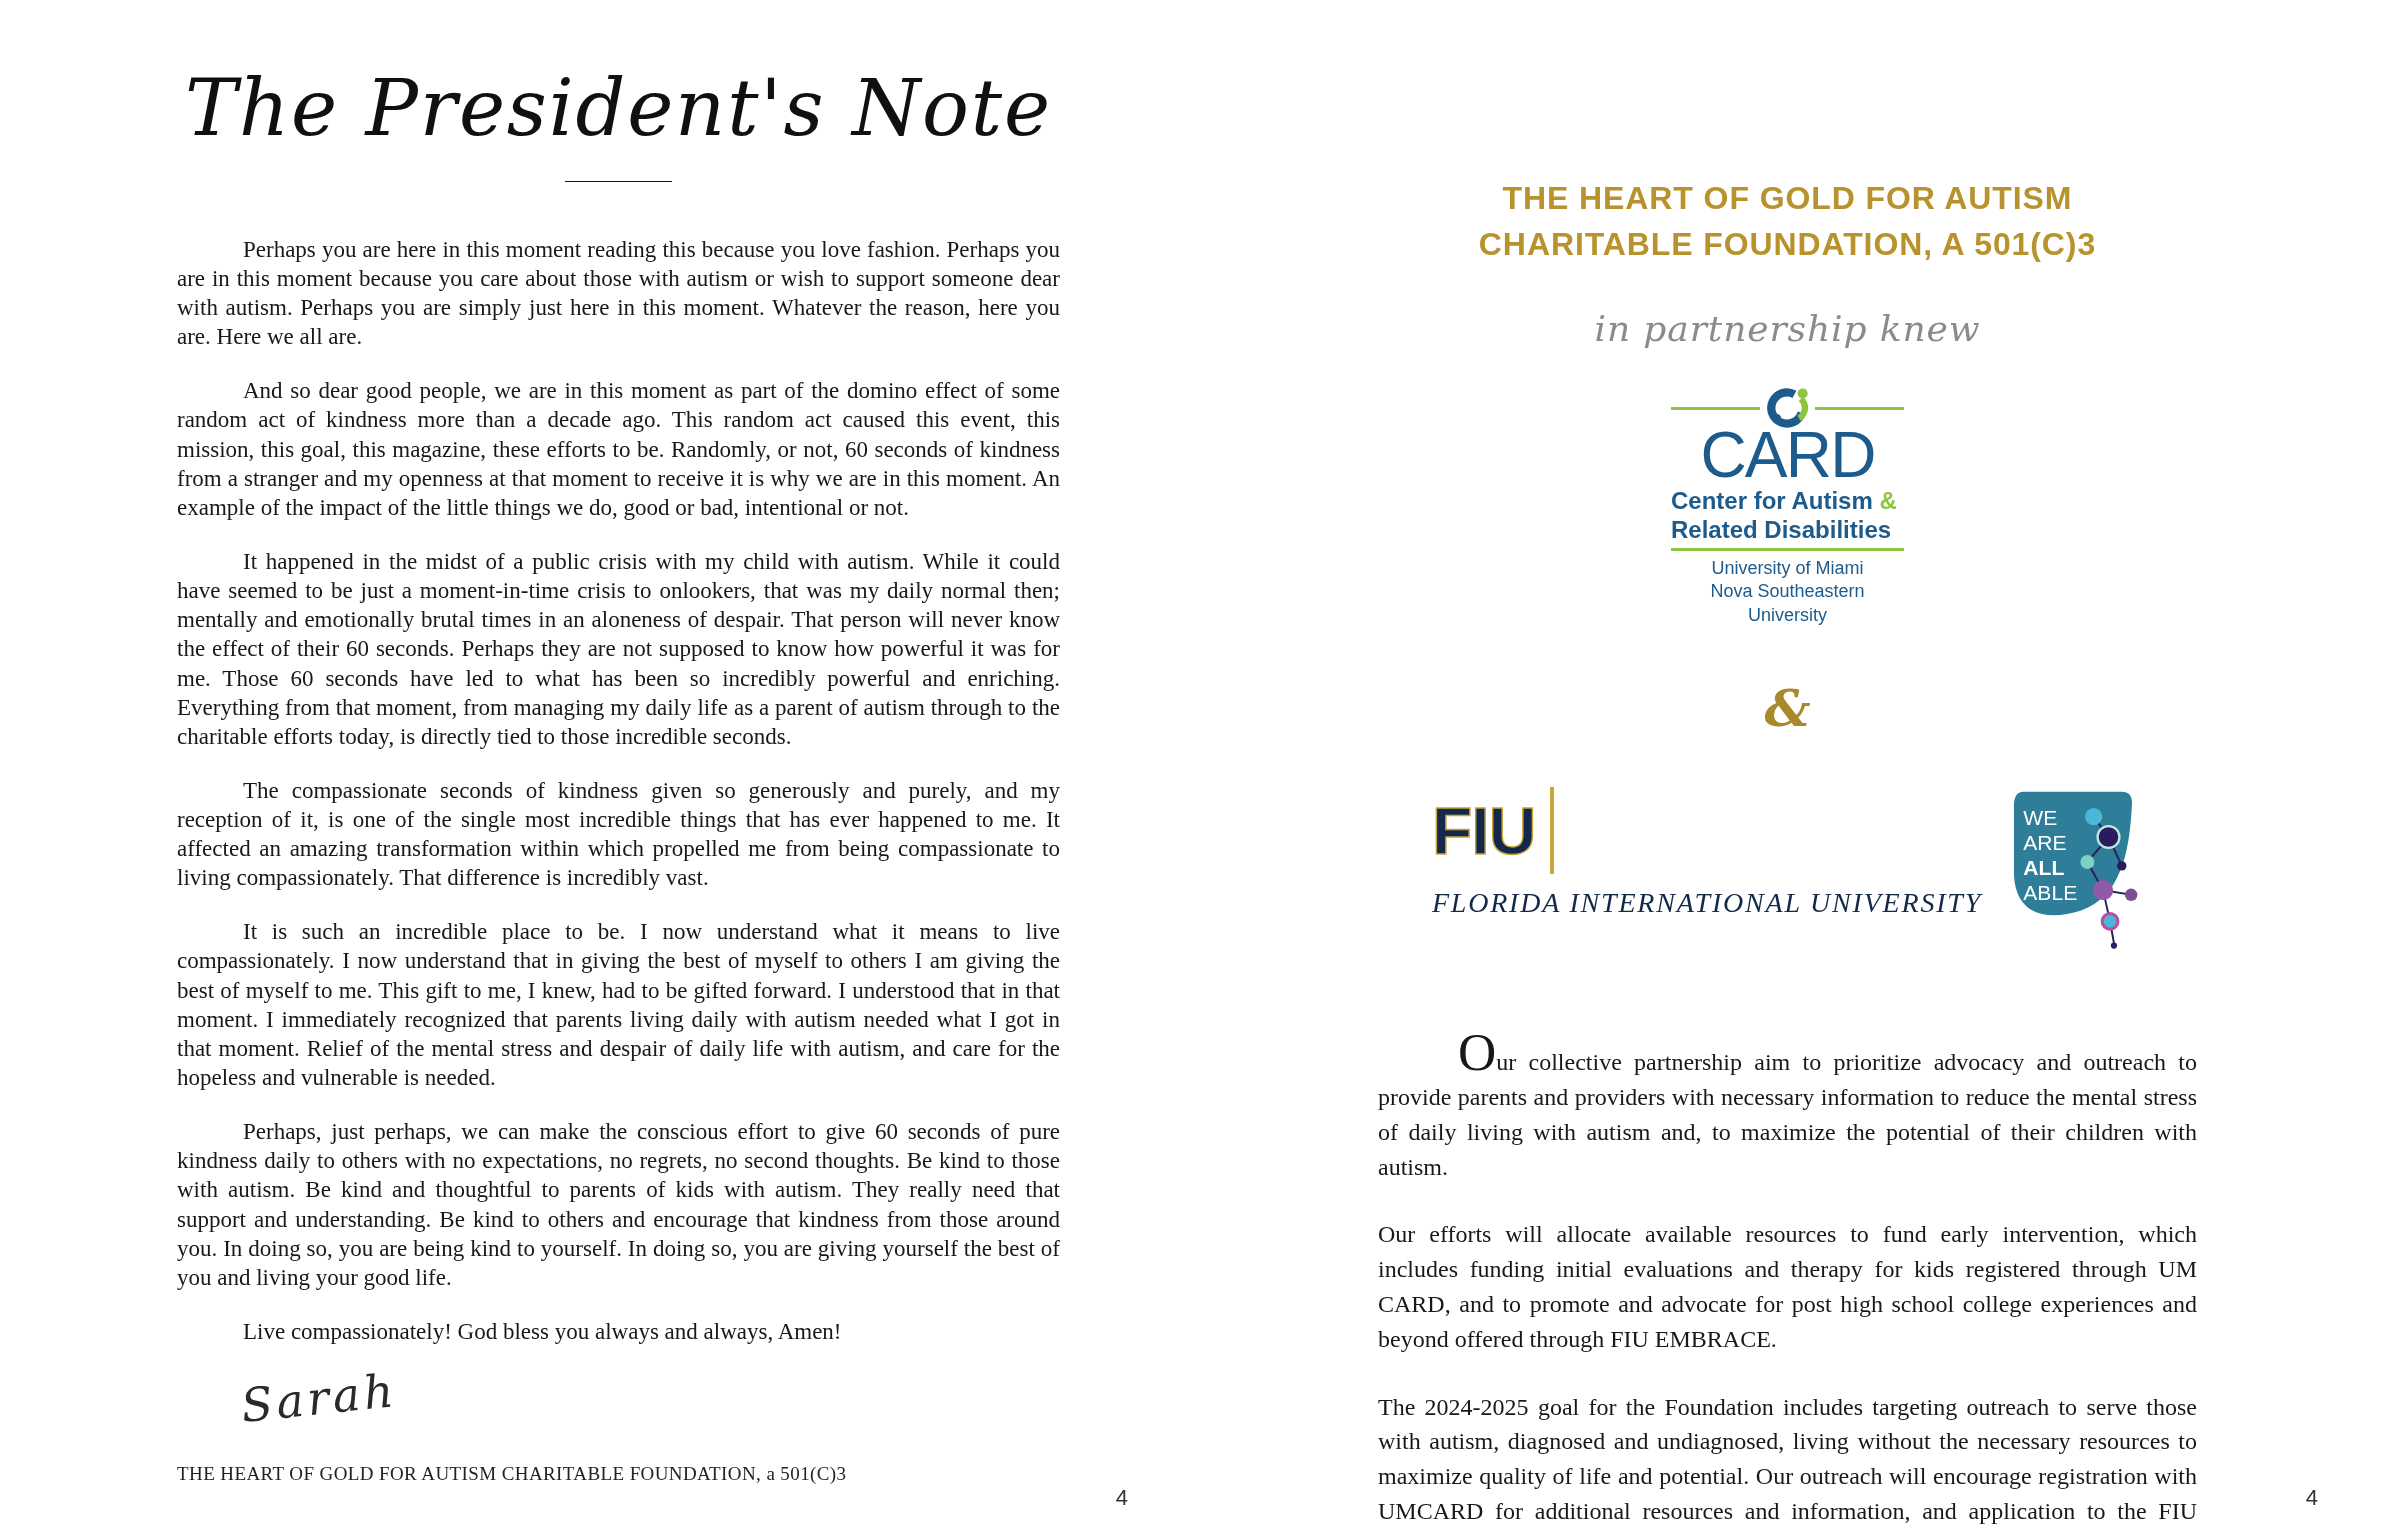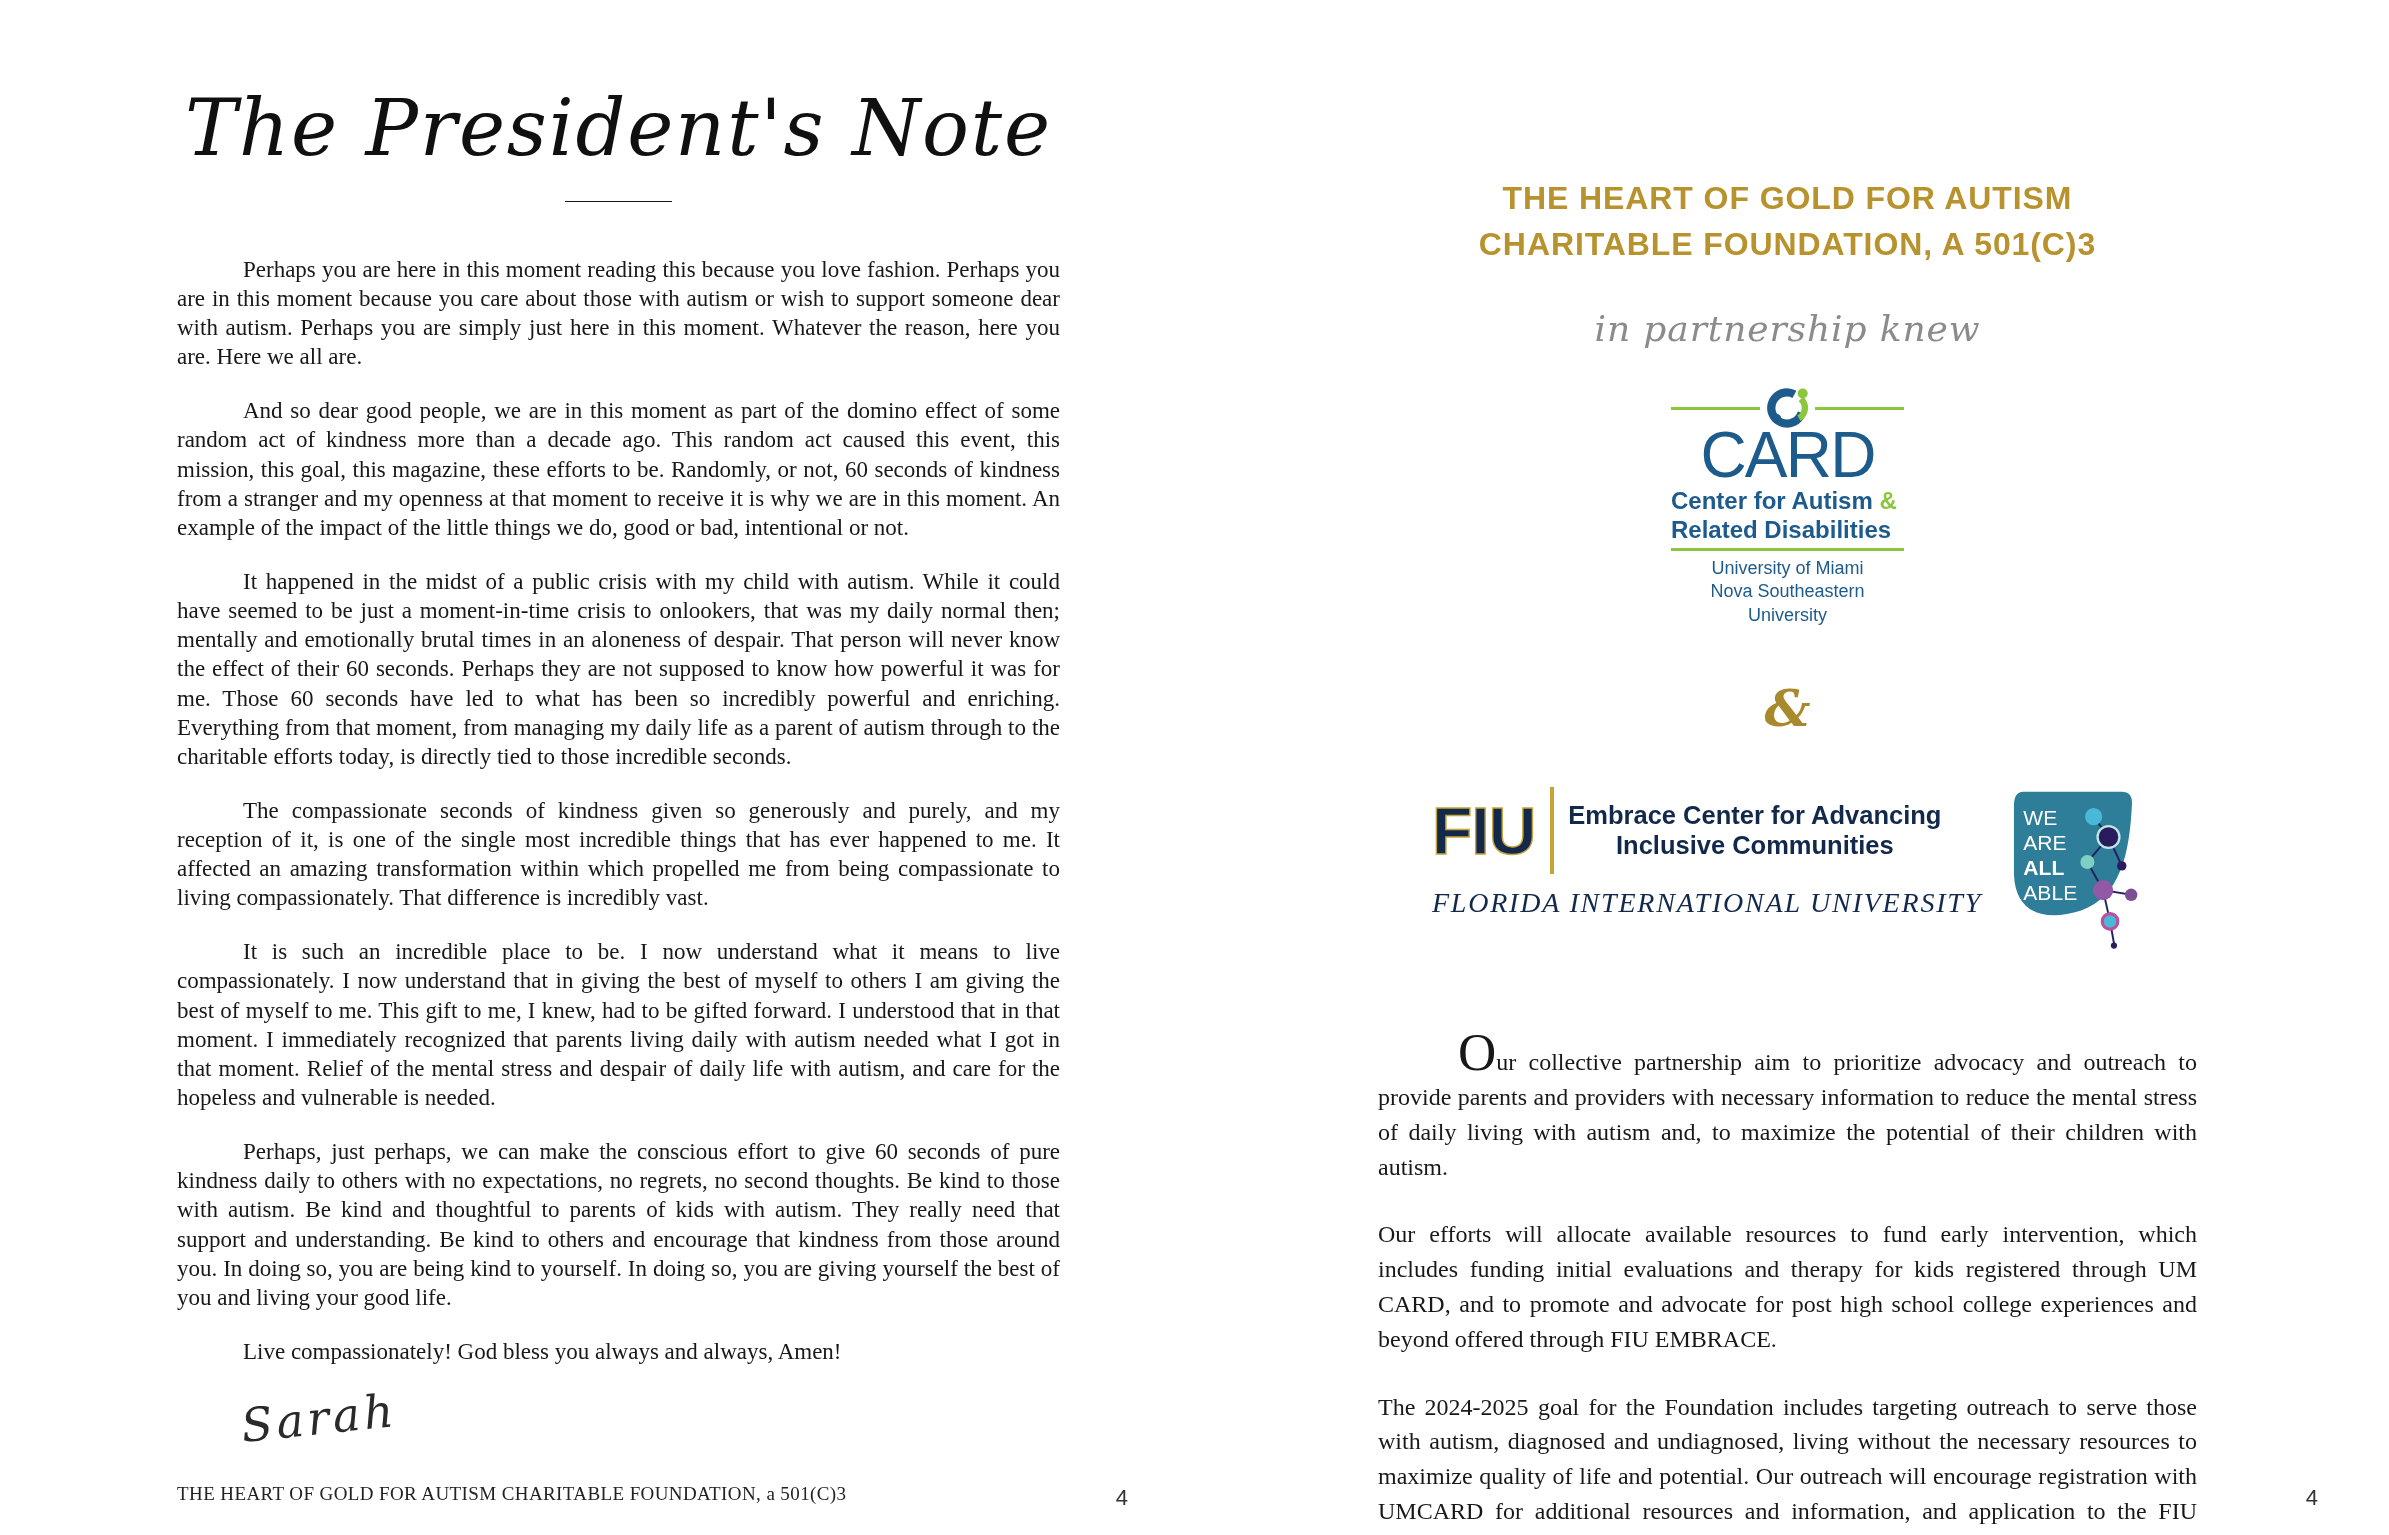--- a/index.html
+++ b/index.html
@@ -1,19 +1,19 @@
 <!DOCTYPE html>
 <html style="font-size:14.6px"><head>
 <meta charset="utf-8">
 <style>
   html,body{margin:0;padding:0;background:#ffffff;}
   .spread{position:relative;width:2389px;height:1536px;background:#ffffff;display:flex;overflow:hidden;
           font-family:"Liberation Serif",serif;color:#1b1b1b;}
   .page{position:relative;box-sizing:border-box;height:1536px;}
-  .page-left{width:1194px;padding:84px 134px 0 177px;}
+  .page-left{width:1194px;padding:64px 134px 0 177px;}
   .page-right{width:1195px;padding:0;}
   .right-content{width:819px;margin-left:184px;}
 
   
   .note-title{font-family:"DejaVu Serif",serif;font-style:italic;font-weight:400;
               font-size:78px;line-height:1.15;text-align:center;letter-spacing:1.8px;color:#101010;}
   .title-divider{display:block;width:107px;border-top:1.8px solid #161616;margin:27px auto 0;}
   .left-body{margin-top:53px;font-size:23px;line-height:1.27;text-align:justify;color:#181818;}
   .left-body p{margin:0 0 24.6px;text-indent:66px;}
   .signature{font-family:"DejaVu Serif",serif;font-style:italic;font-size:46px;color:#2a2a2a;
@@ -111,24 +111,20 @@
         <div class="card-affil">Nova Southeastern University</div>
       </div>
 
       <div class="gold-amp">&amp;</div>
 
       <div class="fiu-block">
         <div class="fiu-left">
           <div class="fiu-row">
             <span class="fiu-word">FIU</span>
             <span class="fiu-bar"></span>
-            <span class="embrace">
-              <div>Embrace Center for Advancing</div>
-              <div>Inclusive Communities</div>
-            </span>
           </div>
           <div class="fiu-univ">FLORIDA INTERNATIONAL UNIVERSITY</div>
         </div>
 
         <svg width="137" height="168" viewBox="0 0 175 215">
           <path d="M22,6 H148 Q162,6 161,22 C158,86 146,140 96,158 C52,172 12,164 10,112 L10,24 Q10,6 22,6 Z" fill="#2E7D99"></path>
           <g font-family="Liberation Sans, sans-serif" font-size="27" fill="#ffffff">
             <text x="22" y="48">WE</text>
             <text x="22" y="80">ARE</text>
             <text x="22" y="112" font-weight="bold">ALL</text>

